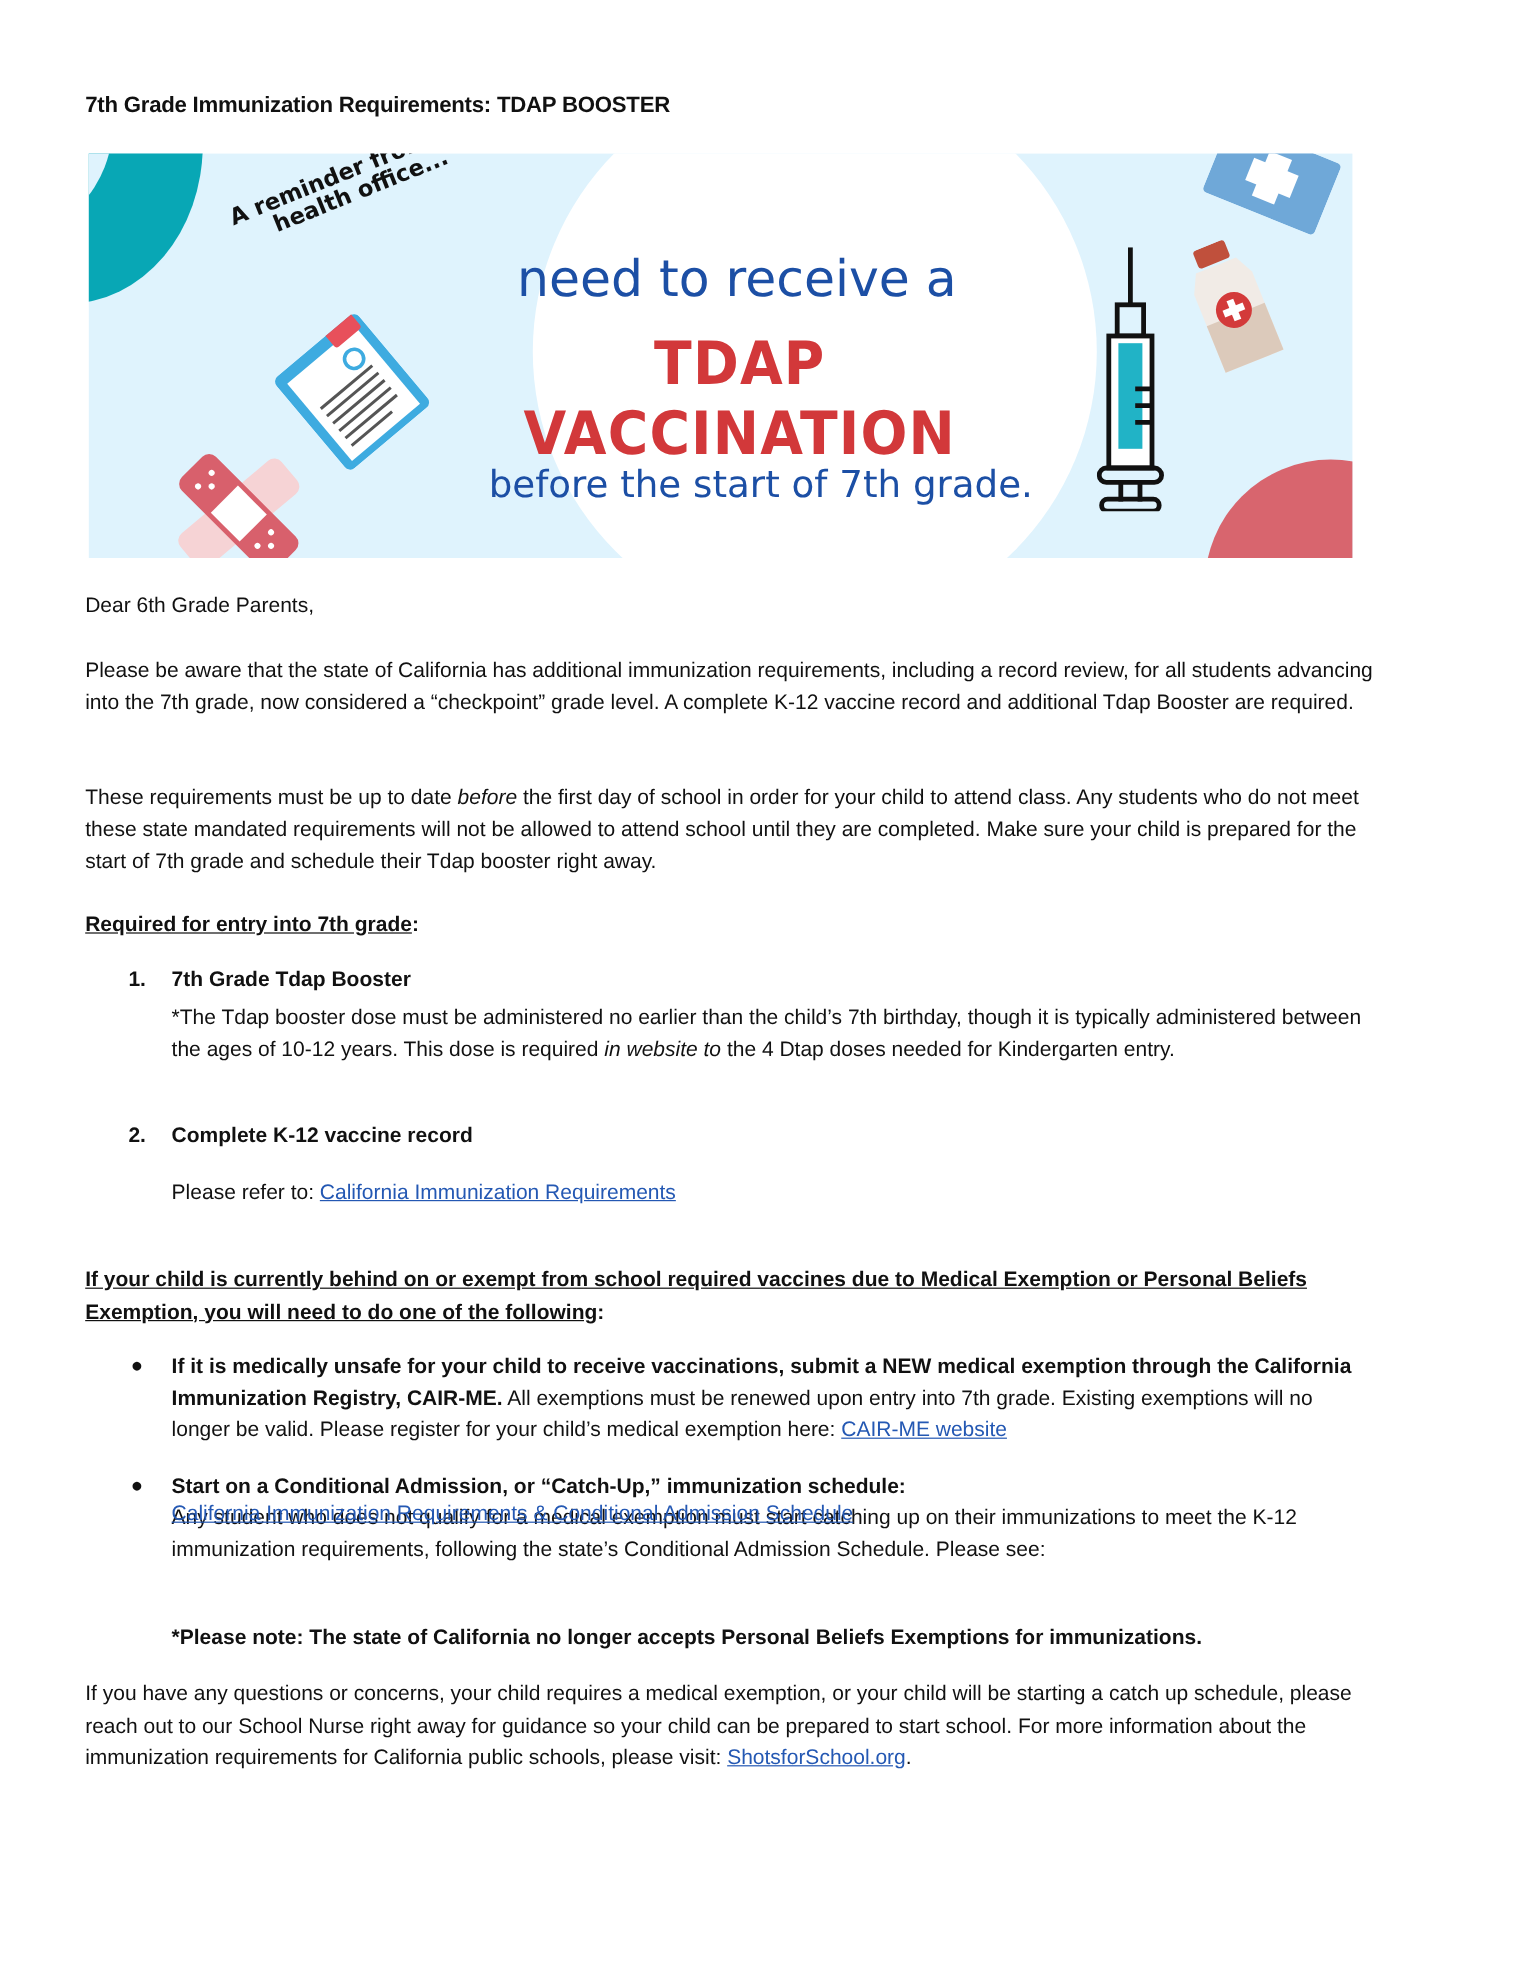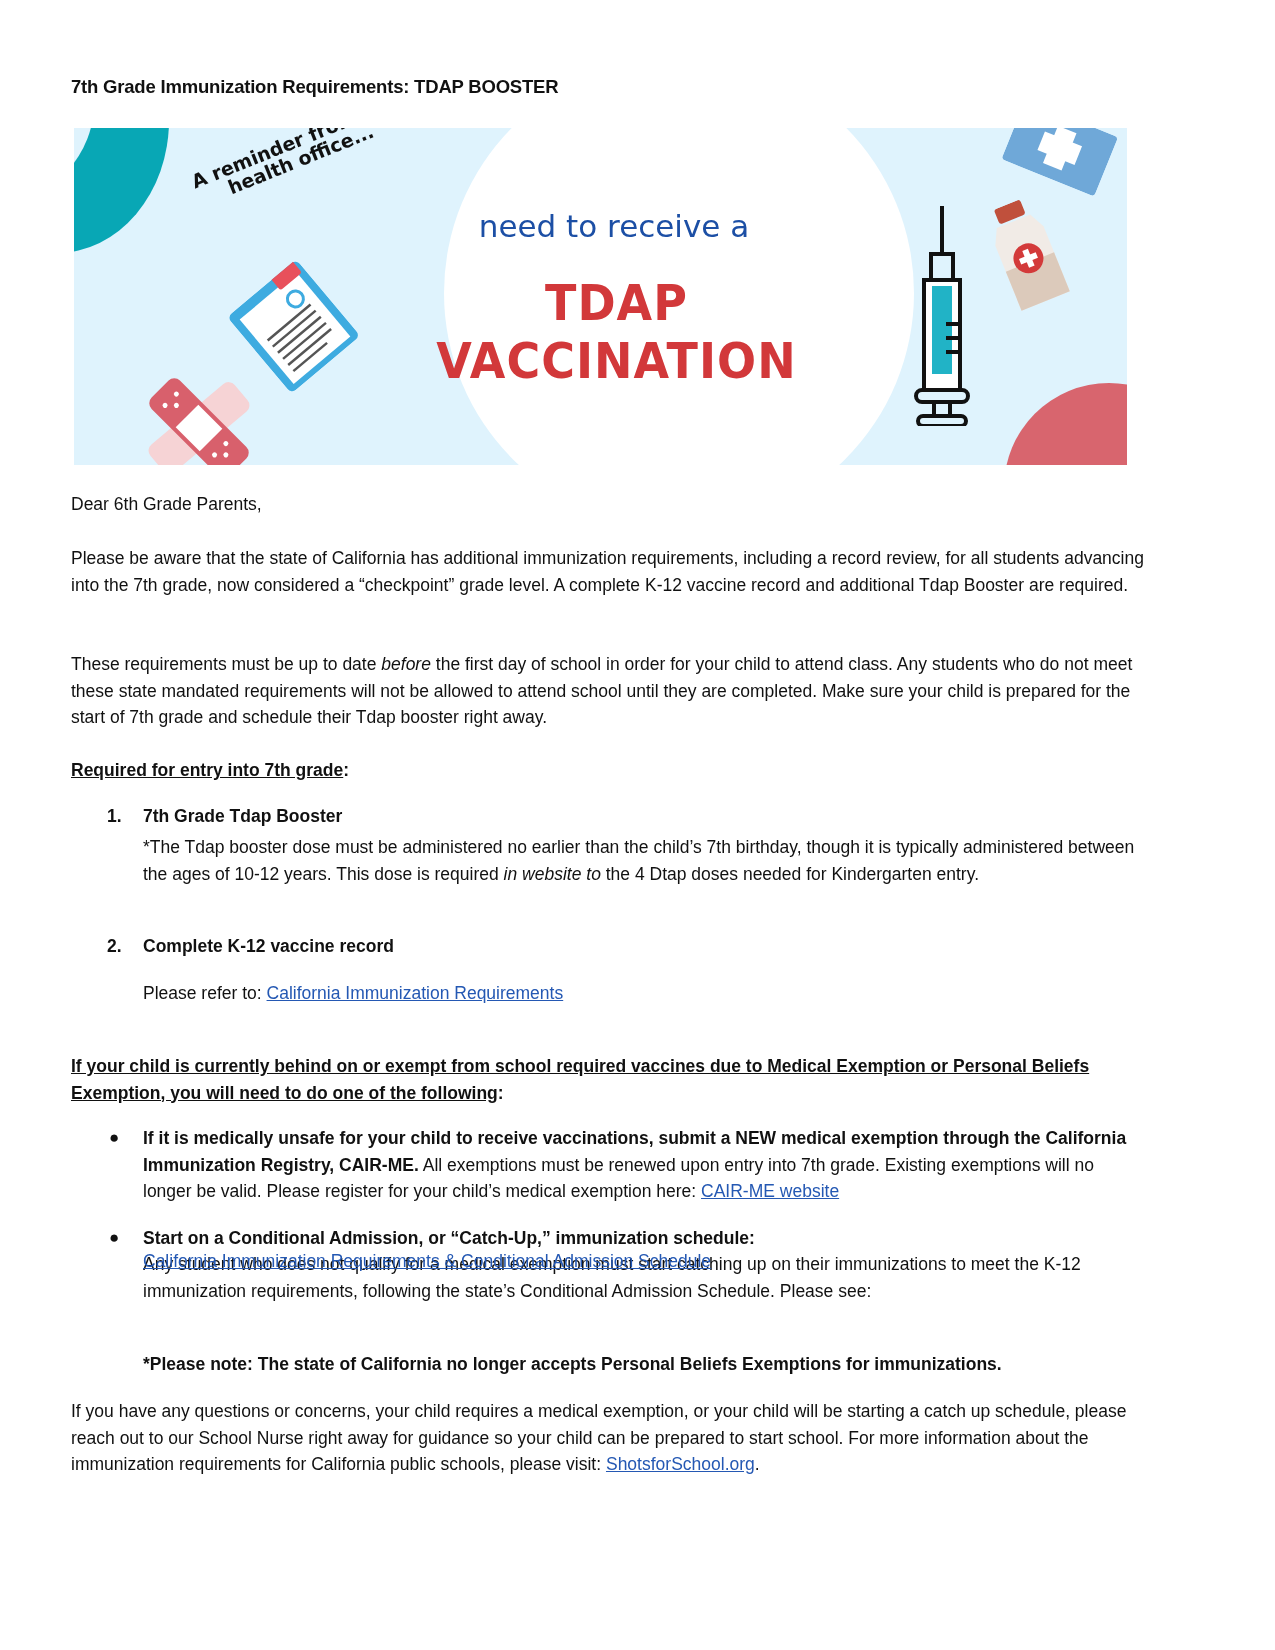--- a/index.html
+++ b/index.html
@@ -38,21 +38,21 @@
     transform: rotate(-22deg); transform-origin: left top;
     font-family: "DejaVu Sans", sans-serif; font-weight: bold; font-size: 19px;
     line-height: 19px; color: #111; text-align: center;
   }
   .reminder span { display: block; }
   .hand {
     position: absolute; font-family: "DejaVu Sans", sans-serif;
     color: #1c4fa5; text-align: center; white-space: nowrap;
   }
   .line1 { left: 345px; top: 20px; width: 390px; font-size: 33px; }
-  .line2 { left: 345px; top: 80px; width: 390px; font-size: 31px; }
+  .line2 { left: 345px; top: 80px; width: 390px; font-size: 42px; }
   .tdap {
     position: absolute; left: 300px; top: 150px; width: 485px; text-align: center;
     font-family: "DejaVu Sans", sans-serif; font-weight: bold; font-size: 46px;
     color: #d2383a; letter-spacing: 1px; transform: scaleY(1.08);
   }
   .line3 { left: 305px; top: 258px; width: 510px; font-size: 31px; }
   .syringe { position: absolute; left: 840px; top: 78px; }
   .clipboard { position: absolute; left: 176px; top: 148px; transform: rotate(-40deg); }
   .bandage { position: absolute; left: 60px; top: 240px; }
   .kit { position: absolute; left: 935px; top: -12px; transform: rotate(22deg); }
@@ -141,20 +141,21 @@
         <circle cx="25" cy="68" r="2.5" fill="#fff"></circle>
           <circle cx="95" cy="52" r="2.5" fill="#fff"></circle>
         <circle cx="103" cy="60" r="2.5" fill="#fff"></circle>
           <circle cx="95" cy="68" r="2.5" fill="#fff"></circle>
       </g>
     </svg>
   </div>
 
   <div class="hand line2">need to receive a</div>
   <div class="tdap">TDAP VACCINATION</div>
+  <div class="hand line3">before the start of 7th grade.</div>
 
   <div class="syringe">
     <svg width="60" height="220" viewBox="0 0 60 220">
       <g stroke="#111" stroke-width="4" fill="none">
         <line x1="28" y1="0" x2="28" y2="48"></line>
         <rect x="17" y="48" width="22" height="26"></rect>
         <rect x="10" y="74" width="36" height="110" fill="#ffffff"></rect>
         <rect x="2" y="184" width="52" height="12" rx="6"></rect>
         <line x1="20" y1="196" x2="20" y2="212"></line>
         <line x1="36" y1="196" x2="36" y2="212"></line>

